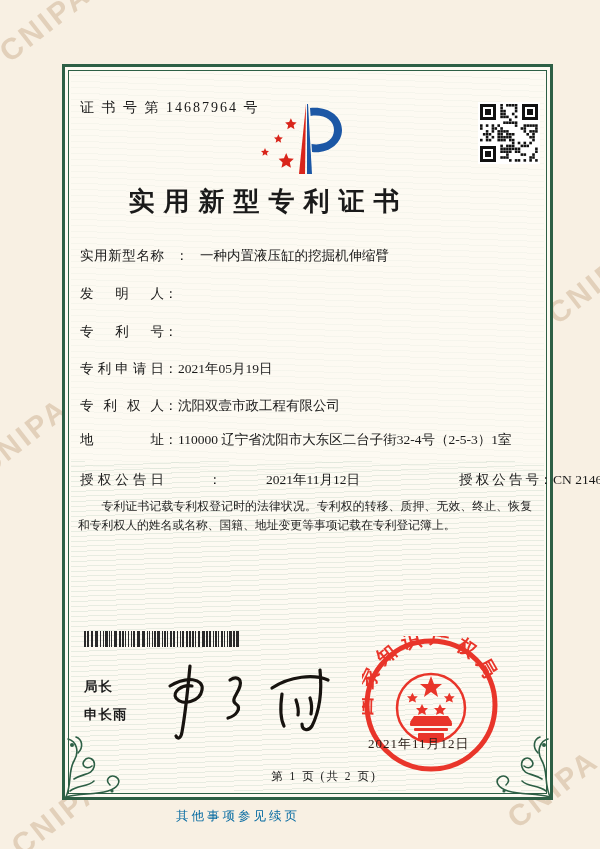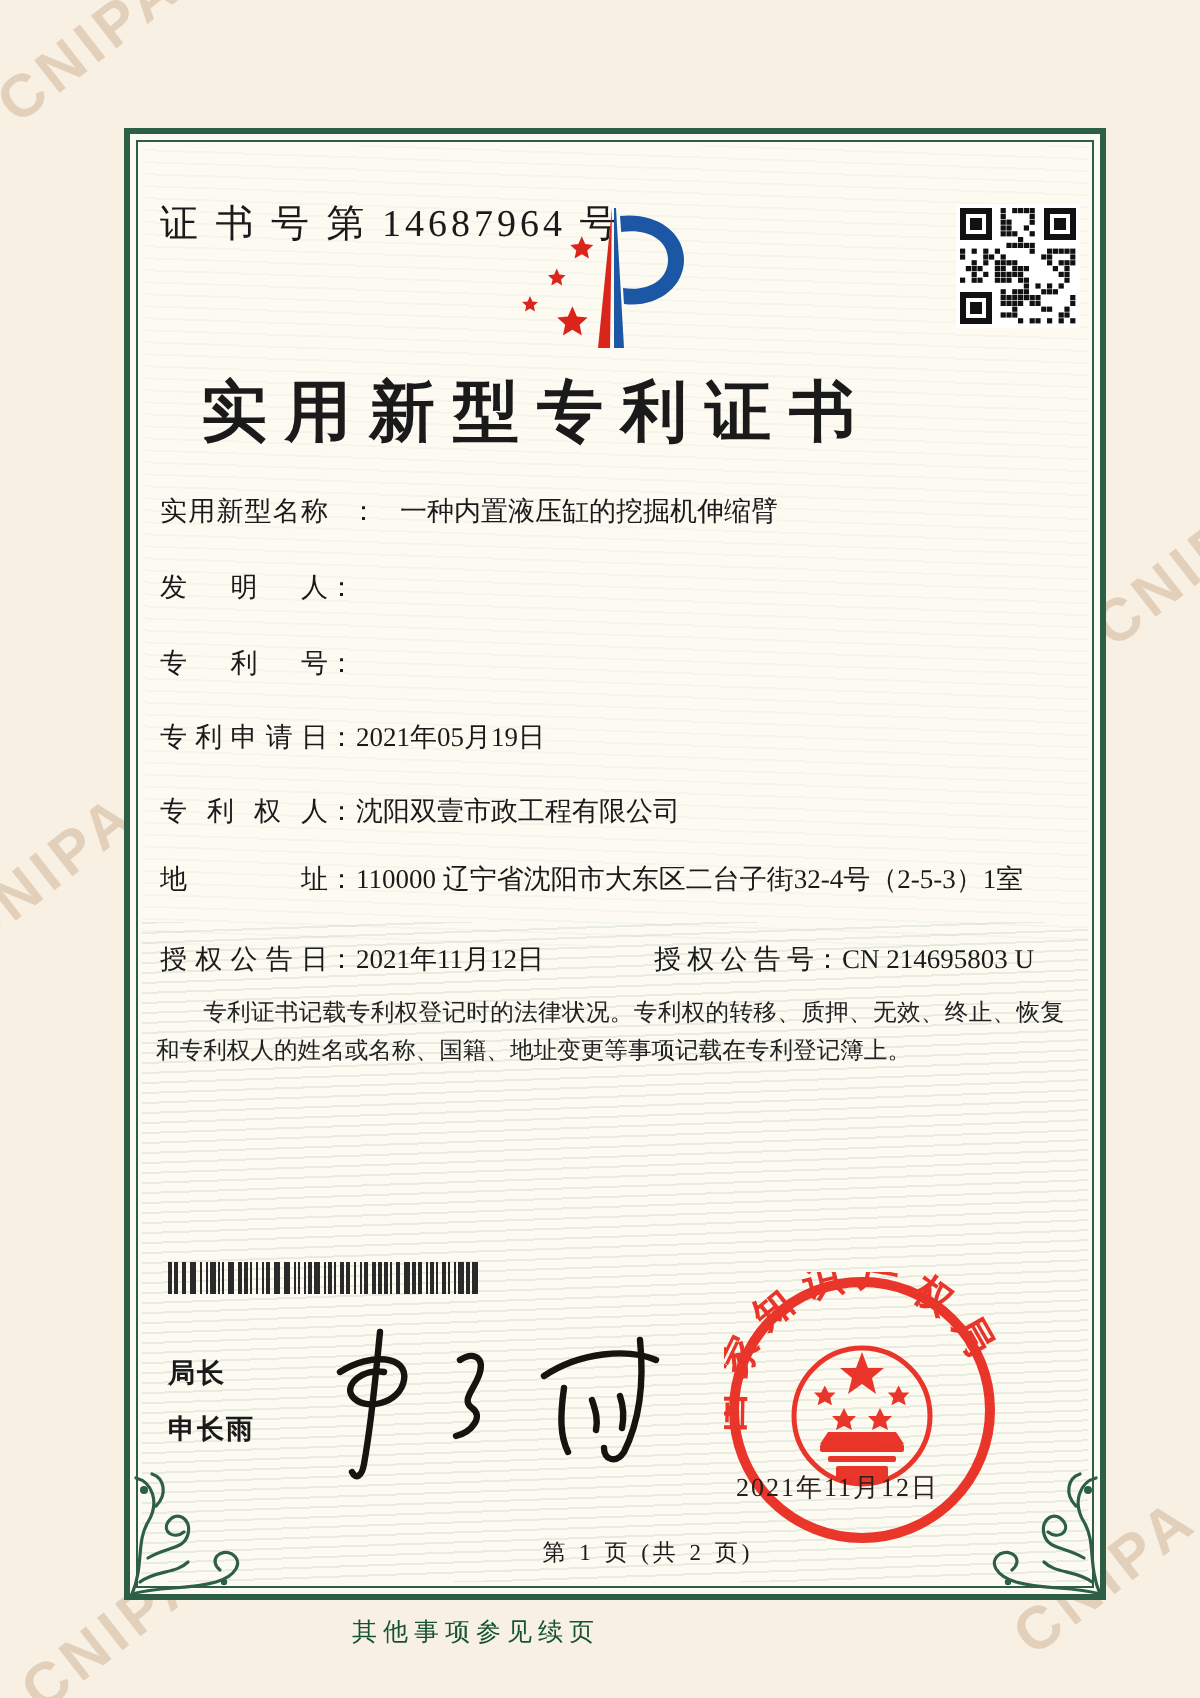--- a/index.html
+++ b/index.html
@@ -42,28 +42,28 @@
     pointer-events:none;
   }
   .guilloche-top {
     position:absolute; left:6px; right:6px; top:6px; height:400px;
     background:
       repeating-linear-gradient(182deg, rgba(150,180,160,.07) 0 1px, rgba(150,180,160,0) 1px 6px);
     pointer-events:none;
   }
   .cert-no {
     position:absolute; left:80px; top:99px;
-    font-size:19px; letter-spacing:2px;
+    font-size:14px; letter-spacing:2px;
   }
   .logo { position:absolute; left:252px; top:98px; }
   .qr { position:absolute; left:478px; top:102px; }
   .title {
     position:absolute; left:0; top:184px; width:528px;
     text-align:center;
-    font-size:33px; font-weight:bold;
+    font-size:26px; font-weight:bold;
     letter-spacing:9px; text-indent:9px;
   }
   .fields { position:absolute; left:80px; top:0; width:452px; font-size:13.5px; }
   .frow { position:absolute; display:flex; width:452px; line-height:19px; }
   .frow .lab {
     width:84px; flex:0 0 84px;
     text-align:justify; text-align-last:justify;
   }
   .frow .colon { flex:0 0 14px; }
   .frow .val { flex:1; }
@@ -88,21 +88,21 @@
     position:absolute; left:368px; top:735px; width:140px;
     font-size:13px; letter-spacing:1px; color:#2c211a;
     white-space:nowrap;
   }
   .page-no {
     position:absolute; left:0; top:769px; width:600px;
     text-align:center; font-size:11.5px; letter-spacing:2px;margin-left:24px;
   }
   .continuation {
     position:absolute; left:0; top:808px; width:476px;
-    text-align:center; font-size:12.5px; letter-spacing:3px; color:#14532d;
+    text-align:center; font-size:12.5px; letter-spacing:3px; color:#0369a1;
   }
   .flourish { position:absolute; pointer-events:none; }
   .flourish.bl { left:64px; bottom:50px; }
   .flourish.br { right:48px; bottom:50px; transform:scaleX(-1); }
 </style>
 </head>
 <body>
 
 <div class="wm" style="left:-8px; top:6px;">CNIPA</div>
 <div class="wm inner" style="left:150px; top:112px; font-size:26px;">CNIPA</div>
@@ -315,21 +315,21 @@
   <div class="frow" style="top:396px;">
     <span class="lab">专 利 权 人</span>
       <span class="colon">：</span>
       <span class="val">沈阳双壹市政工程有限公司</span>
   </div>
   <div class="frow" style="top:430px;">
     <span class="lab">地　　　址</span>
       <span class="colon">：</span>
       <span class="val" style="max-width:352px;">110000 辽宁省沈阳市大东区二台子街32-4号（2-5-3）1室</span>
   </div>
-  <div class="frow" style="top:470px;">
+  <div class="frow" style="top:470px;gap:44px;">
     <span class="lab">授权公告日</span>
       <span class="colon">：</span>
       <span class="val2">2021年11月12日</span>
     <span class="grant-right">
       <span class="lab2">授权公告号</span>
         <span class="colon">：</span>
         <span class="val2">CN 214695803 U</span>
     </span>
   </div>
 </div>

